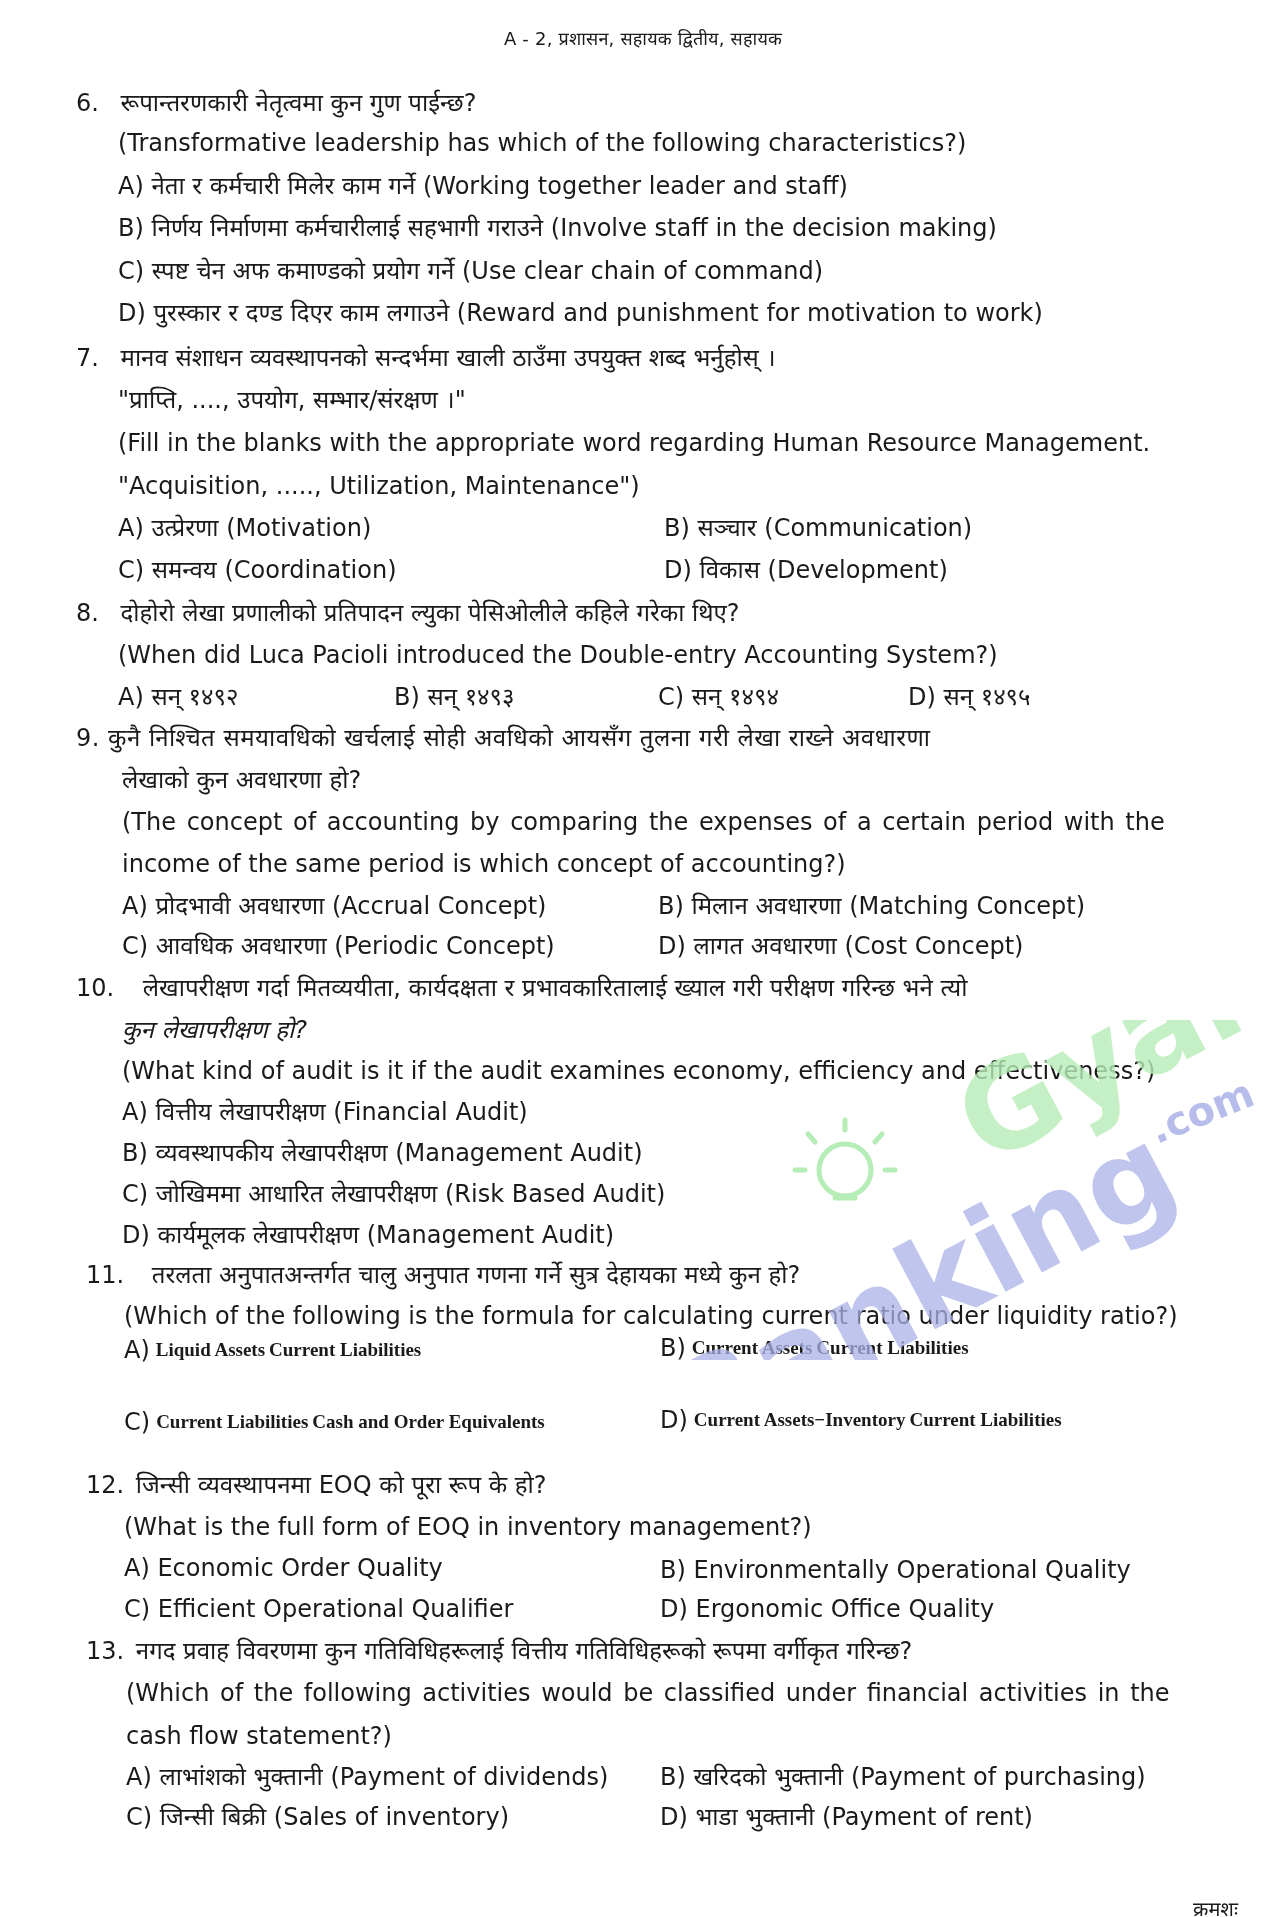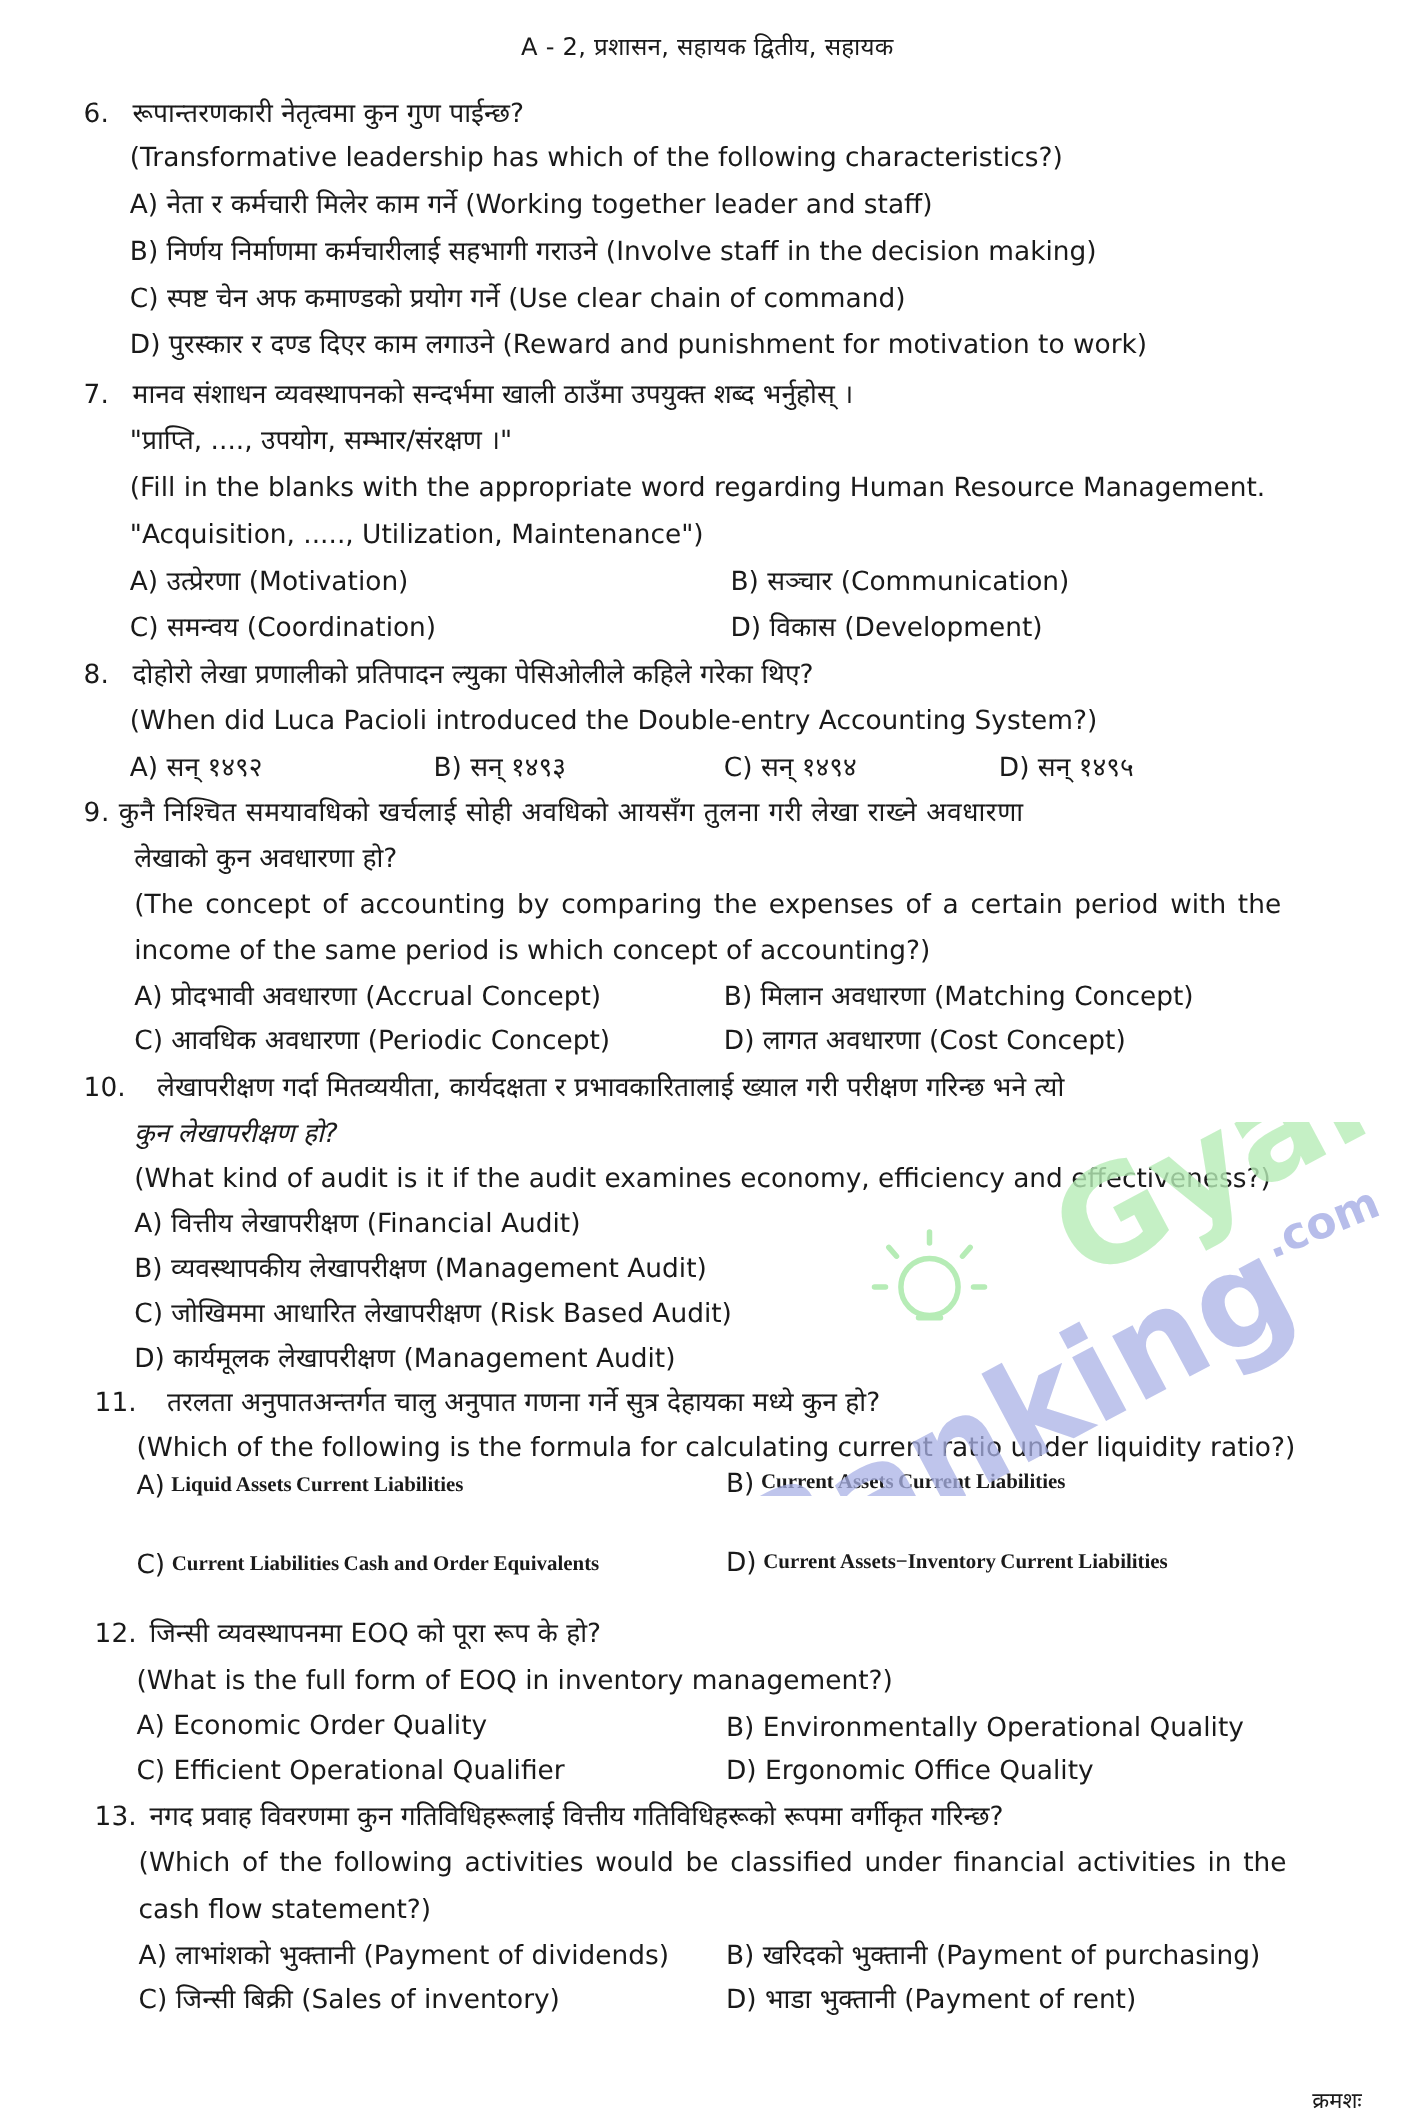--- a/index.html
+++ b/index.html
@@ -20,21 +20,21 @@
       left: 0; top: 0;
       width: 1274px;
       height: 1917px;
     }
     .header {
       position: absolute;
       top: 26px;
       left: 0;
       width: 1274px;
       text-align: center;
-      font-size: 22px;
+      font-size: 18px;
       letter-spacing: 0.2px;
       padding-left: 12px;
       box-sizing: border-box;
     }
     .line {
       position: absolute;
       font-size: 24px;
       white-space: nowrap;
       line-height: 30px;
     }

